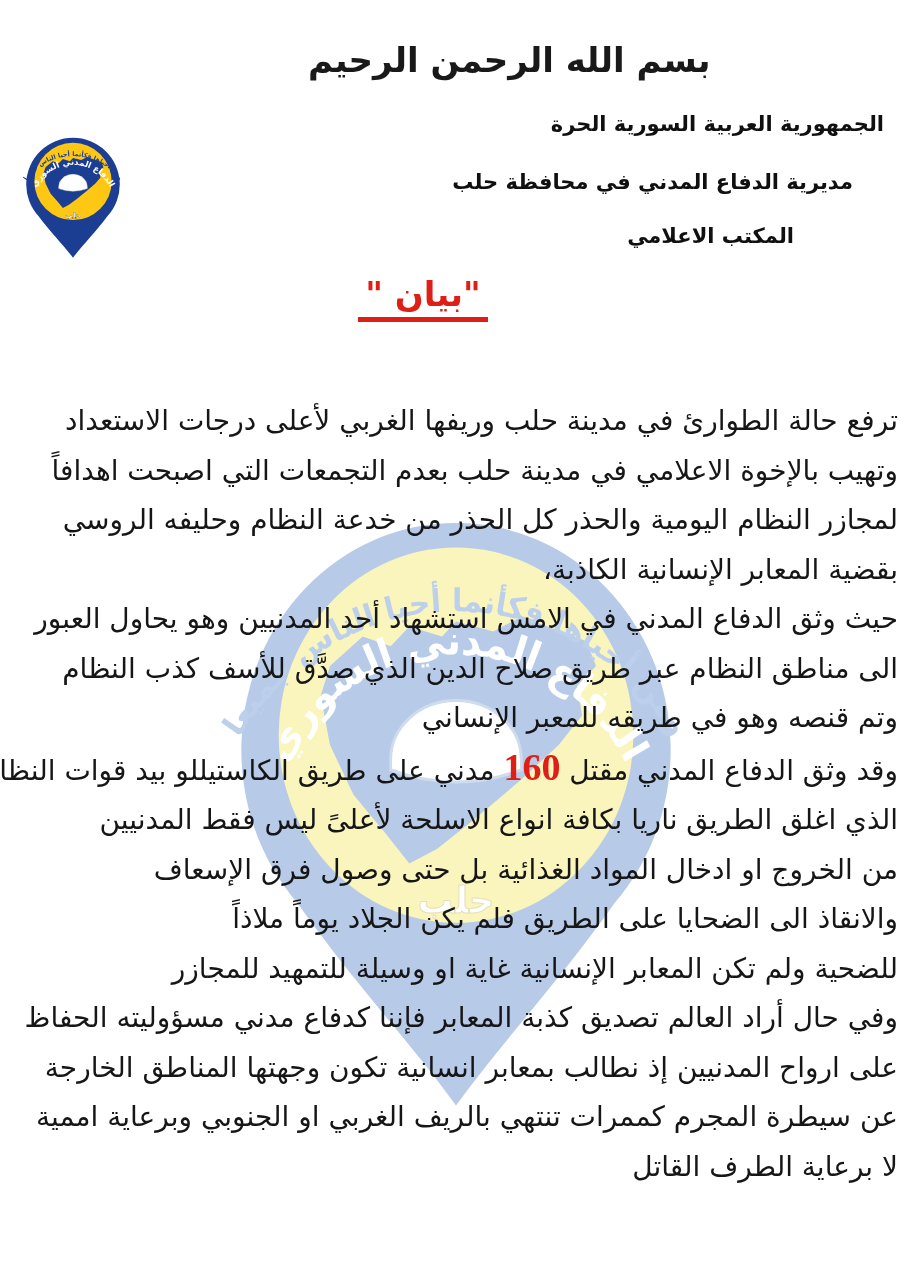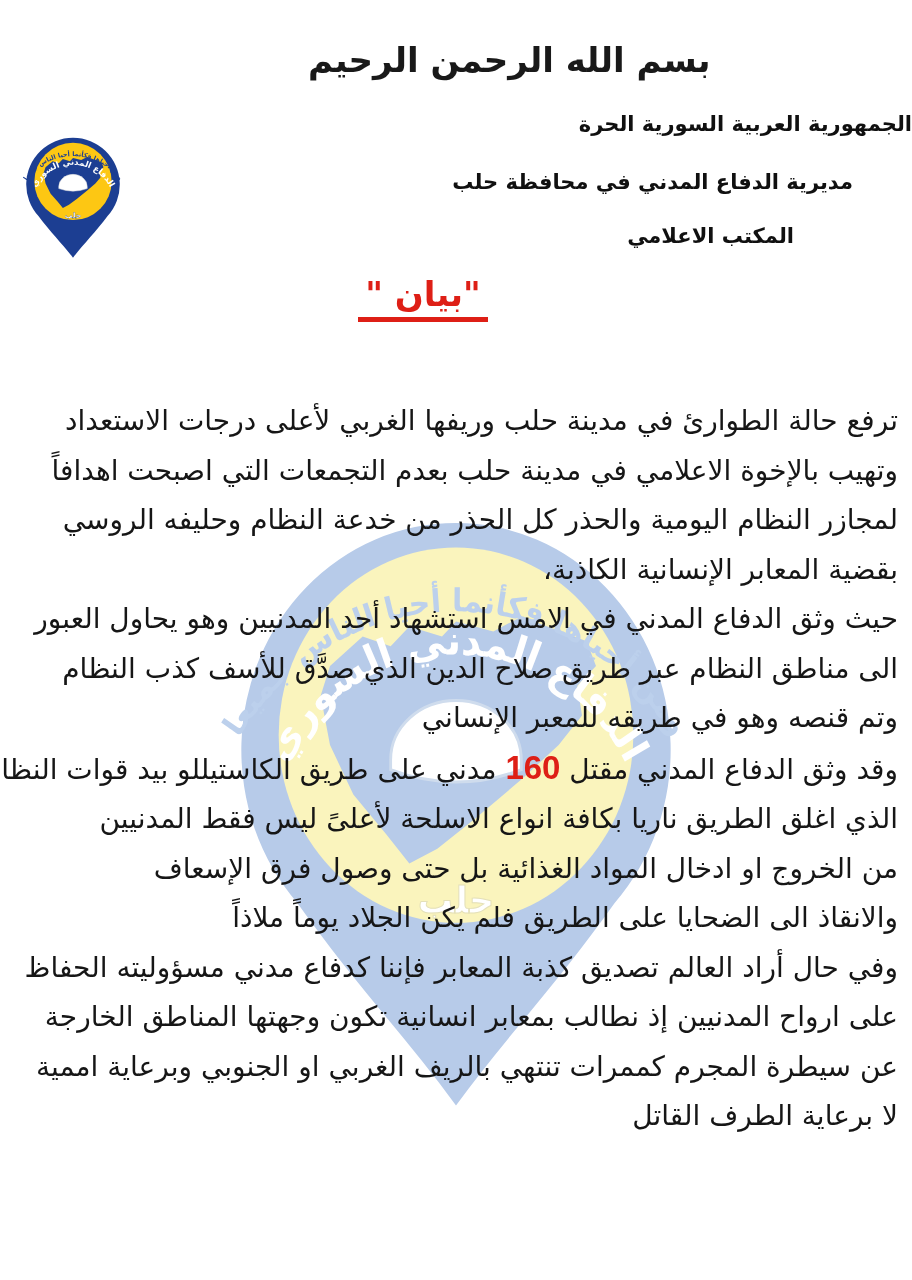--- a/index.html
+++ b/index.html
@@ -26,21 +26,21 @@
     direction:rtl;text-align:left;
     font-size:34px;font-weight:bold;color:#191919;
     letter-spacing:0px;
   }
   .logo{position:absolute;left:12px;top:102px;width:122px;height:163px;}
   .header-lines{position:absolute;top:0;left:0;width:912px;height:280px;}
   .hdr{
     position:absolute;direction:rtl;white-space:nowrap;
     font-size:21px;font-weight:bold;color:#101010;
   }
-  .hdr1{top:112px;right:0;text-align:center;}
+  .hdr1{top:112px;right:28px;text-align:center;}
   .hdr2{top:170px;right:59px;text-align:right;}
   .hdr3{top:224px;right:118px;}
   
   .statement-title{
     position:absolute;top:274px;left:358px;width:130px;
     direction:rtl;text-align:center;
     font-size:34px;font-weight:bold;color:var(--red);
     border-bottom:5px solid var(--red);
     padding-bottom:3px;
   }
@@ -49,21 +49,21 @@
     position:absolute;left:176px;top:350px;width:560px;height:790px;
     z-index:0;pointer-events:none;
   }
   
   .body-text{
     position:absolute;top:396px;left:14px;right:14px;z-index:2;
     direction:rtl;text-align:center;
     font-size:28px;line-height:49.5px;color:var(--ink);
   }
   .body-line{white-space:nowrap;text-align:right;}
-  .hl{color:var(--red);font-weight:bold;font-size:33px;font-family:Liberation Sans, sans-serif;}
+  .hl{color:var(--red);font-weight:bold;font-size:38px;font-family:Liberation Serif, serif;}
 </style>
 </head>
 <body>
 
 <div class="page">
 
   <svg class="watermark" viewBox="0 0 120 160" preserveAspectRatio="none" aria-hidden="true">
     <defs>
       <path id="arcMotto2" d="M8,90 A55,55 0 0 1 112,90" fill="none"></path>
       <path id="arcOrg2" d="M23,85 A41,41 0 0 1 97,85" fill="none"></path>
@@ -114,19 +114,20 @@
       <div class="body-line"><span>وتهيب بالإخوة الاعلامي في مدينة حلب بعدم التجمعات التي اصبحت اهدافاً</span></div>
       <div class="body-line"><span>لمجازر النظام اليومية والحذر كل الحذر من خدعة النظام وحليفه الروسي</span></div>
       <div class="body-line"><span>بقضية المعابر الإنسانية الكاذبة،</span></div>
       <div class="body-line"><span>حيث وثق الدفاع المدني في الامس استشهاد أحد المدنيين وهو يحاول العبور</span></div>
       <div class="body-line"><span>الى مناطق النظام عبر طريق صلاح الدين الذي صدَّق للأسف كذب النظام</span></div>
       <div class="body-line"><span>وتم قنصه وهو في طريقه للمعبر الإنساني</span></div>
       <div class="body-line"><span>وقد وثق الدفاع المدني مقتل </span><span class="hl">160</span><span> مدني على طريق الكاستيللو بيد قوات النظام</span></div>
       <div class="body-line"><span>الذي اغلق الطريق ناريا بكافة انواع الاسلحة لأعلىً ليس فقط المدنيين</span></div>
       <div class="body-line"><span>من الخروج او ادخال المواد الغذائية بل حتى وصول فرق الإسعاف</span></div>
       <div class="body-line"><span>والانقاذ الى الضحايا على الطريق فلم يكن الجلاد يوماً ملاذاً</span></div>
+      <div class="body-line"><span>للضحية ولم تكن المعابر الإنسانية غاية او وسيلة للتمهيد للمجازر</span></div>
       <div class="body-line"><span>وفي حال أراد العالم تصديق كذبة المعابر فإننا كدفاع مدني مسؤوليته الحفاظ</span></div>
       <div class="body-line"><span>على ارواح المدنيين إذ نطالب بمعابر انسانية تكون وجهتها المناطق الخارجة</span></div>
       <div class="body-line"><span>عن سيطرة المجرم كممرات تنتهي بالريف الغربي او الجنوبي وبرعاية اممية</span></div>
       <div class="body-line"><span>لا برعاية الطرف القاتل</span></div>
     </div>
 
 </div>
 
 </body></html>

